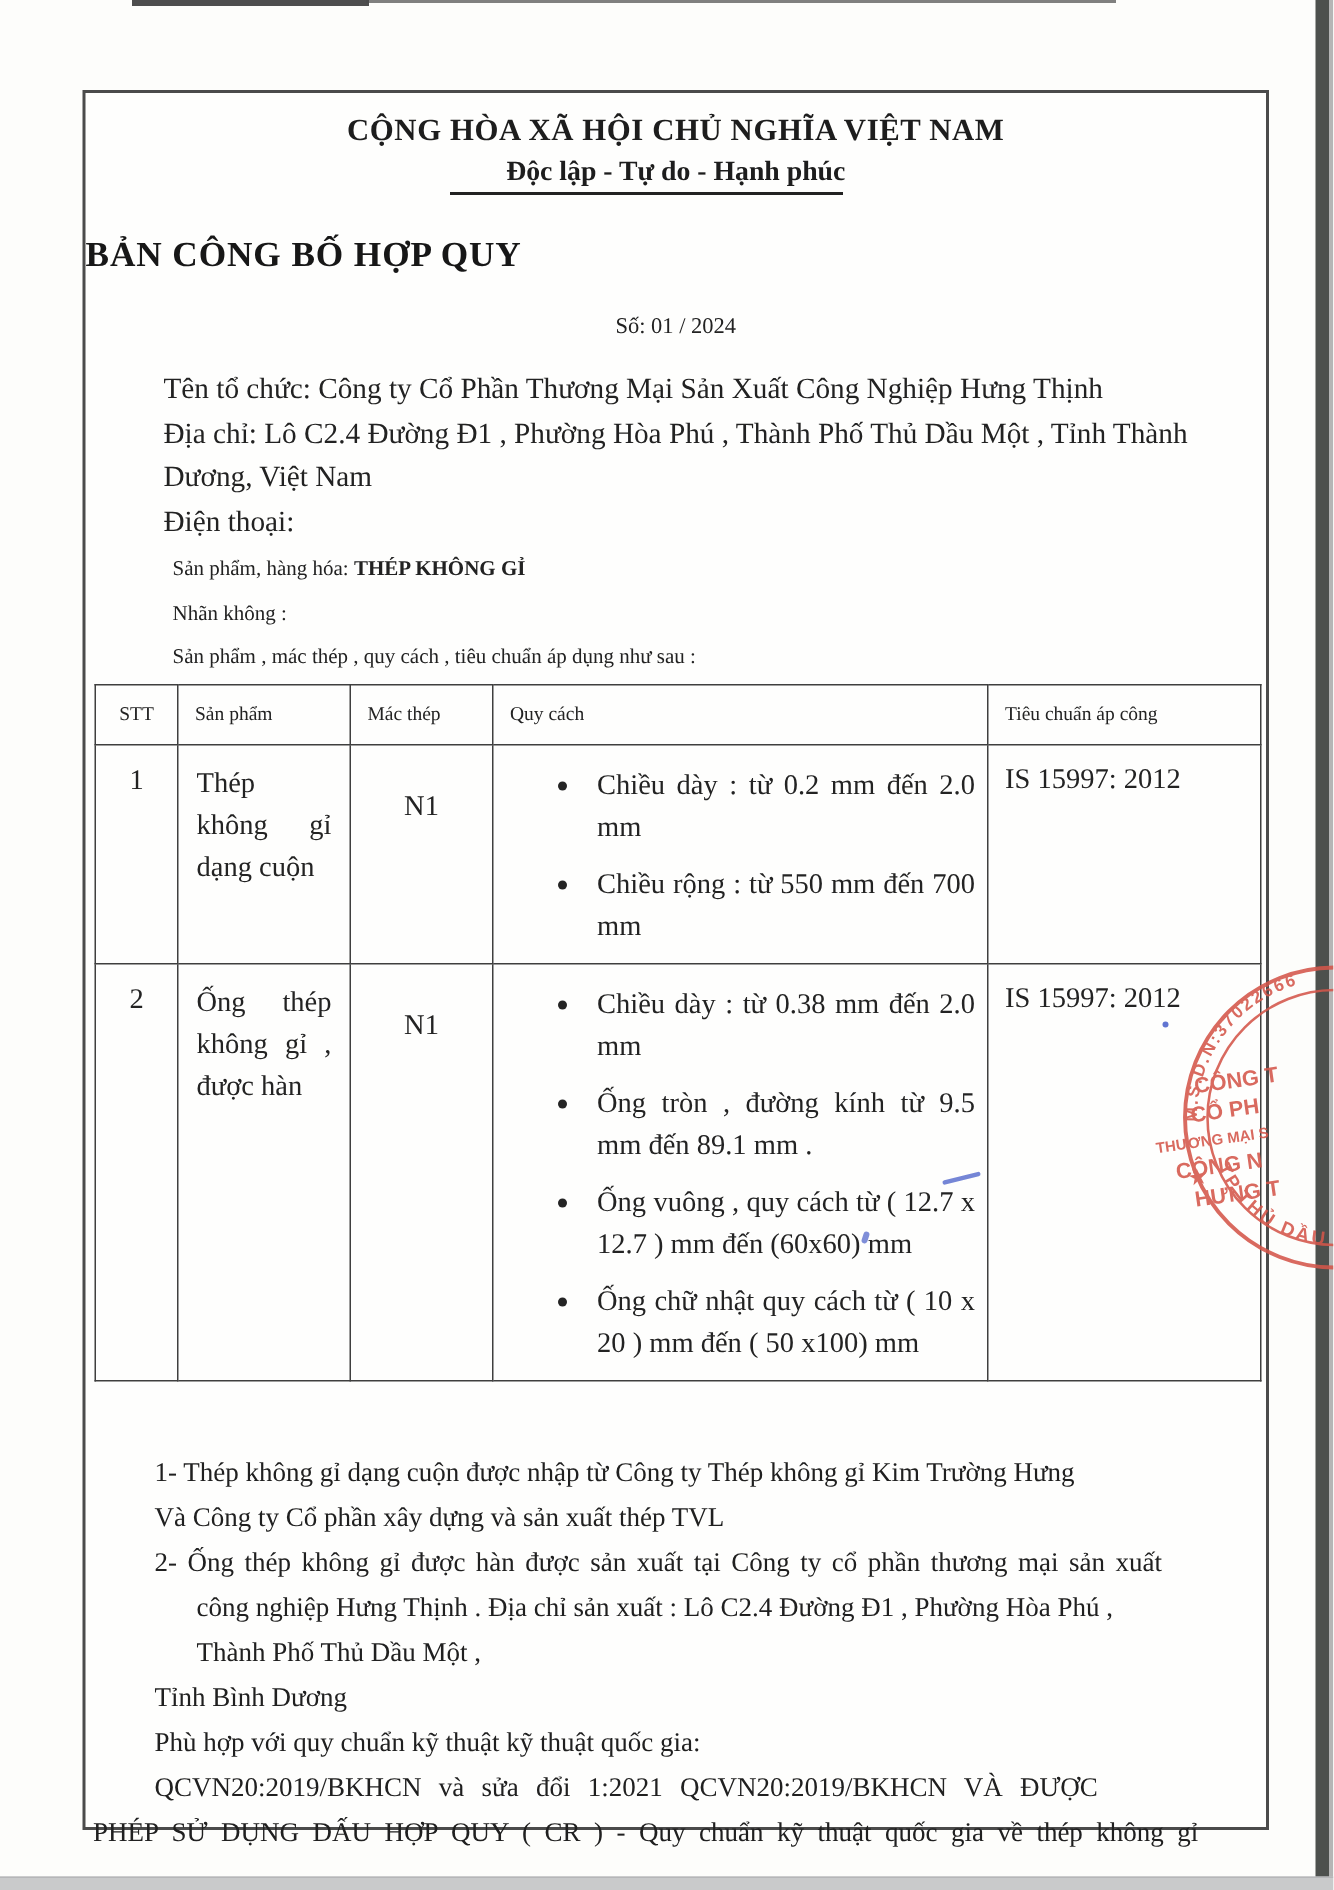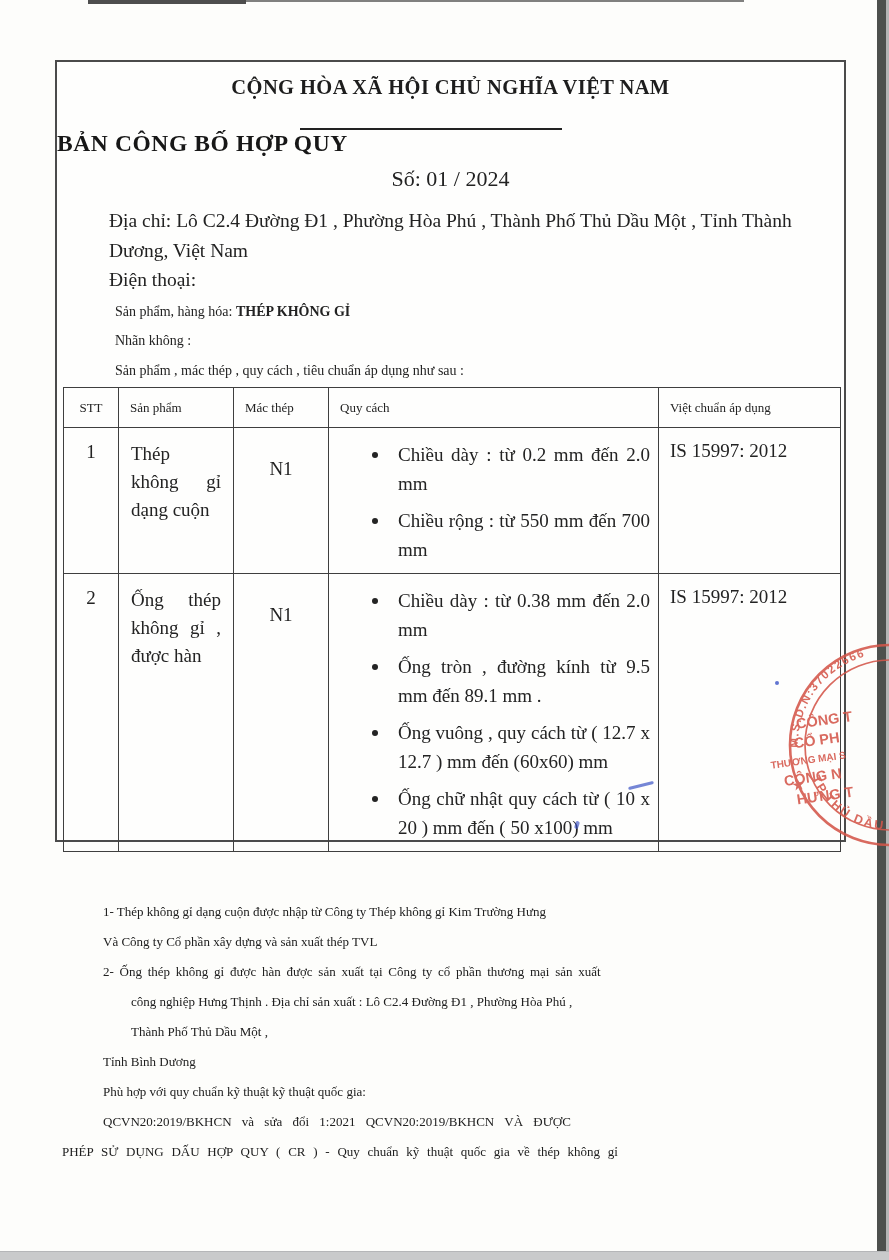--- a/index.html
+++ b/index.html
@@ -17,30 +17,30 @@
     background:#fdfdfb;
   }
   
   .scan-top-bar{position:absolute;left:88px;top:0;width:158px;height:4px;background:#2f2f2f;opacity:.85;}
   .scan-top-line{position:absolute;left:244px;top:0;width:500px;height:2px;background:#4a4a4a;opacity:.7;}
   .scan-right-strip{position:absolute;right:3px;top:0;width:9px;height:1260px;background:#4d504d;}
   .scan-right-edge{position:absolute;right:0;top:0;width:3px;height:1260px;background:#b5b5b5;}
   .scan-bottom-strip{position:absolute;left:0;bottom:0;width:889px;height:8px;background:#c9cacb;border-top:1px solid #b5b6b8;}
   
   .doc-border{
-    position:absolute;left:55px;top:60px;width:791px;height:782px;
+    position:absolute;left:55px;top:60px;width:791px;height:1160px;
     border:2px solid #4b4b4b;box-sizing:border-box;
     background:#fefefd;
   }
   
   .nat-title{margin-top:13px;text-align:center;font-weight:bold;font-size:20.5px;line-height:25px;letter-spacing:.4px;color:#1d1d1d;}
   .motto{margin-top:3px;text-align:center;font-weight:bold;font-size:18.5px;line-height:24px;color:#1d1d1d;}
   .motto-underline{position:absolute;left:243px;top:66px;width:262px;height:2px;background:#222;}
   .doc-title{margin-top:28px;text-align:left;font-weight:bold;font-size:23.5px;line-height:30px;letter-spacing:.6px;color:#171717;}
-  .doc-number{margin-top:8px;text-align:center;font-size:22px;line-height:26px;}
+  .doc-number{margin-top:20px;text-align:center;font-size:15px;line-height:26px;}
   
   .info-block{margin:14px 10px 0 52px;font-size:19.5px;line-height:29.5px;}
   .product-block{margin:2px 10px 0 58px;font-size:14px;line-height:29.5px;}
   .info-block p,.product-block p{margin:0;}
   .bold{font-weight:bold;}
   
   table.spec{
     margin:2px 0 0 6px;border-collapse:collapse;table-layout:fixed;
     width:777px;font-size:19px;color:#232323;
   }
@@ -50,21 +50,21 @@
   tbody tr:nth-child(1) td{height:93px;}
   tbody tr:nth-child(2) td{height:237px;}
   td.c-stt{text-align:center;vertical-align:top;padding-top:13px;}
   td.c-sp{vertical-align:top;text-align:justify;padding:12px 12px 0 12px;line-height:28px;}
   td.c-mt{text-align:center;vertical-align:top;padding-top:30px;}
   td.c-qc{vertical-align:top;padding:13px 8px 0 36px;}
   .qc-item{position:relative;padding-left:33px;margin-bottom:9px;text-align:justify;line-height:28.5px;}
   .qc-bullet{position:absolute;left:7px;top:11px;width:6px;height:6px;border-radius:50%;background:#242424;}
   td.c-tc{vertical-align:top;padding:12px 8px 0 11px;}
   
-  .notes{margin-top:45px;font-size:13px;line-height:30px;color:#202020;}
+  .notes{margin-top:45px;font-size:18px;line-height:30px;color:#202020;}
   .notes div{margin:0;}
   .n-a{margin-left:46px !important;}
   .n-b{margin-left:74px !important;}
   .n-flush{margin-left:5px !important;}
   .ws-sm{word-spacing:2.5px;}
   .ws-lg{word-spacing:7px;}
   .ws-md{word-spacing:4.5px;}
   
   .stamp-svg{position:absolute;left:758px;top:634px;}
   
@@ -78,26 +78,28 @@
 <div class="page">
 
   <div class="scan-top-bar"></div>
   <div class="scan-top-line"></div>
   <div class="scan-right-strip"></div>
   <div class="scan-right-edge"></div>
   <div class="scan-bottom-strip"></div>
 
   <div class="doc-border">
     <div class="nat-title">CỘNG HÒA XÃ HỘI CHỦ NGHĨA VIỆT NAM</div>
+    <div class="motto">Độc lập - Tự do - Hạnh phúc</div>
     <div class="motto-underline"></div>
 
     <div class="doc-title">BẢN CÔNG BỐ HỢP QUY</div>
     <div class="doc-number">Số: 01 / 2024</div>
 
     <div class="info-block">
+      <p>Tên tổ chức: Công ty Cổ Phần Thương Mại Sản Xuất Công Nghiệp Hưng Thịnh</p>
       <p>Địa chỉ: Lô C2.4 Đường Đ1 , Phường Hòa Phú , Thành Phố Thủ Dầu Một , Tỉnh Thành Dương, Việt Nam</p>
       <p>Điện thoại:</p>
     </div>
 
     <div class="product-block">
       <p><span>Sản phẩm, hàng hóa:</span> <span class="bold">THÉP KHÔNG GỈ</span></p>
       <p>Nhãn không :</p>
       <p>Sản phẩm , mác thép , quy cách , tiêu chuẩn áp dụng như sau :</p>
     </div>
 
@@ -108,21 +110,21 @@
           <col style="width:95px">
           <col style="width:330px">
           <col style="width:182px">
       </colgroup>
       <thead>
         <tr>
           <th class="h-stt">STT</th>
           <th>Sản phẩm</th>
           <th>Mác thép</th>
           <th>Quy cách</th>
-          <th>Việt chuẩn áp dụng</th>
+          <th>Tiêu chuẩn áp công</th>
         </tr>
       </thead>
       <tbody>
           <tr>
             <td class="c-stt">1</td>
             <td class="c-sp">Thép không gỉ dạng cuộn</td>
             <td class="c-mt">N1</td>
             <td class="c-qc">
               <div class="qc-item"><span class="qc-bullet"></span><span class="qc-text">Chiều dày : từ 0.2 mm đến 2.0 mm</span></div>
               <div class="qc-item"><span class="qc-bullet"></span><span class="qc-text">Chiều rộng : từ 550 mm đến 700 mm</span></div>

